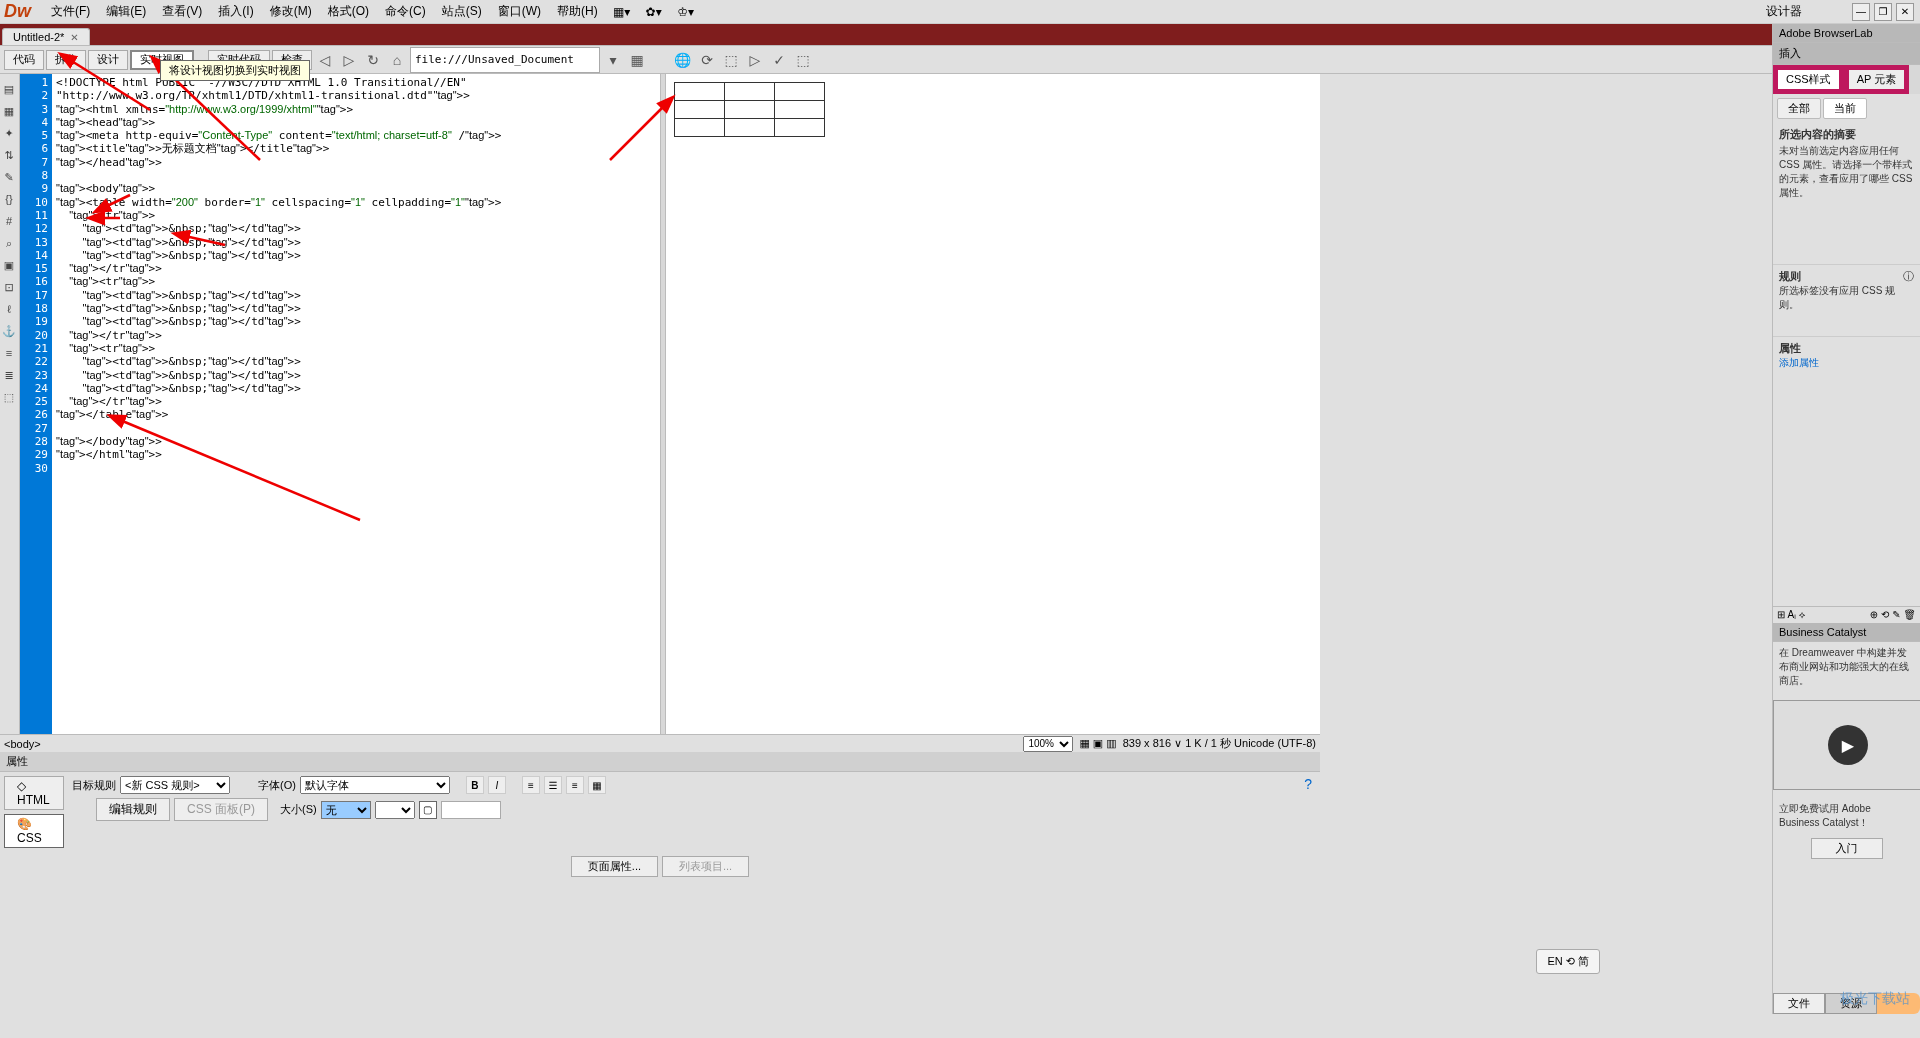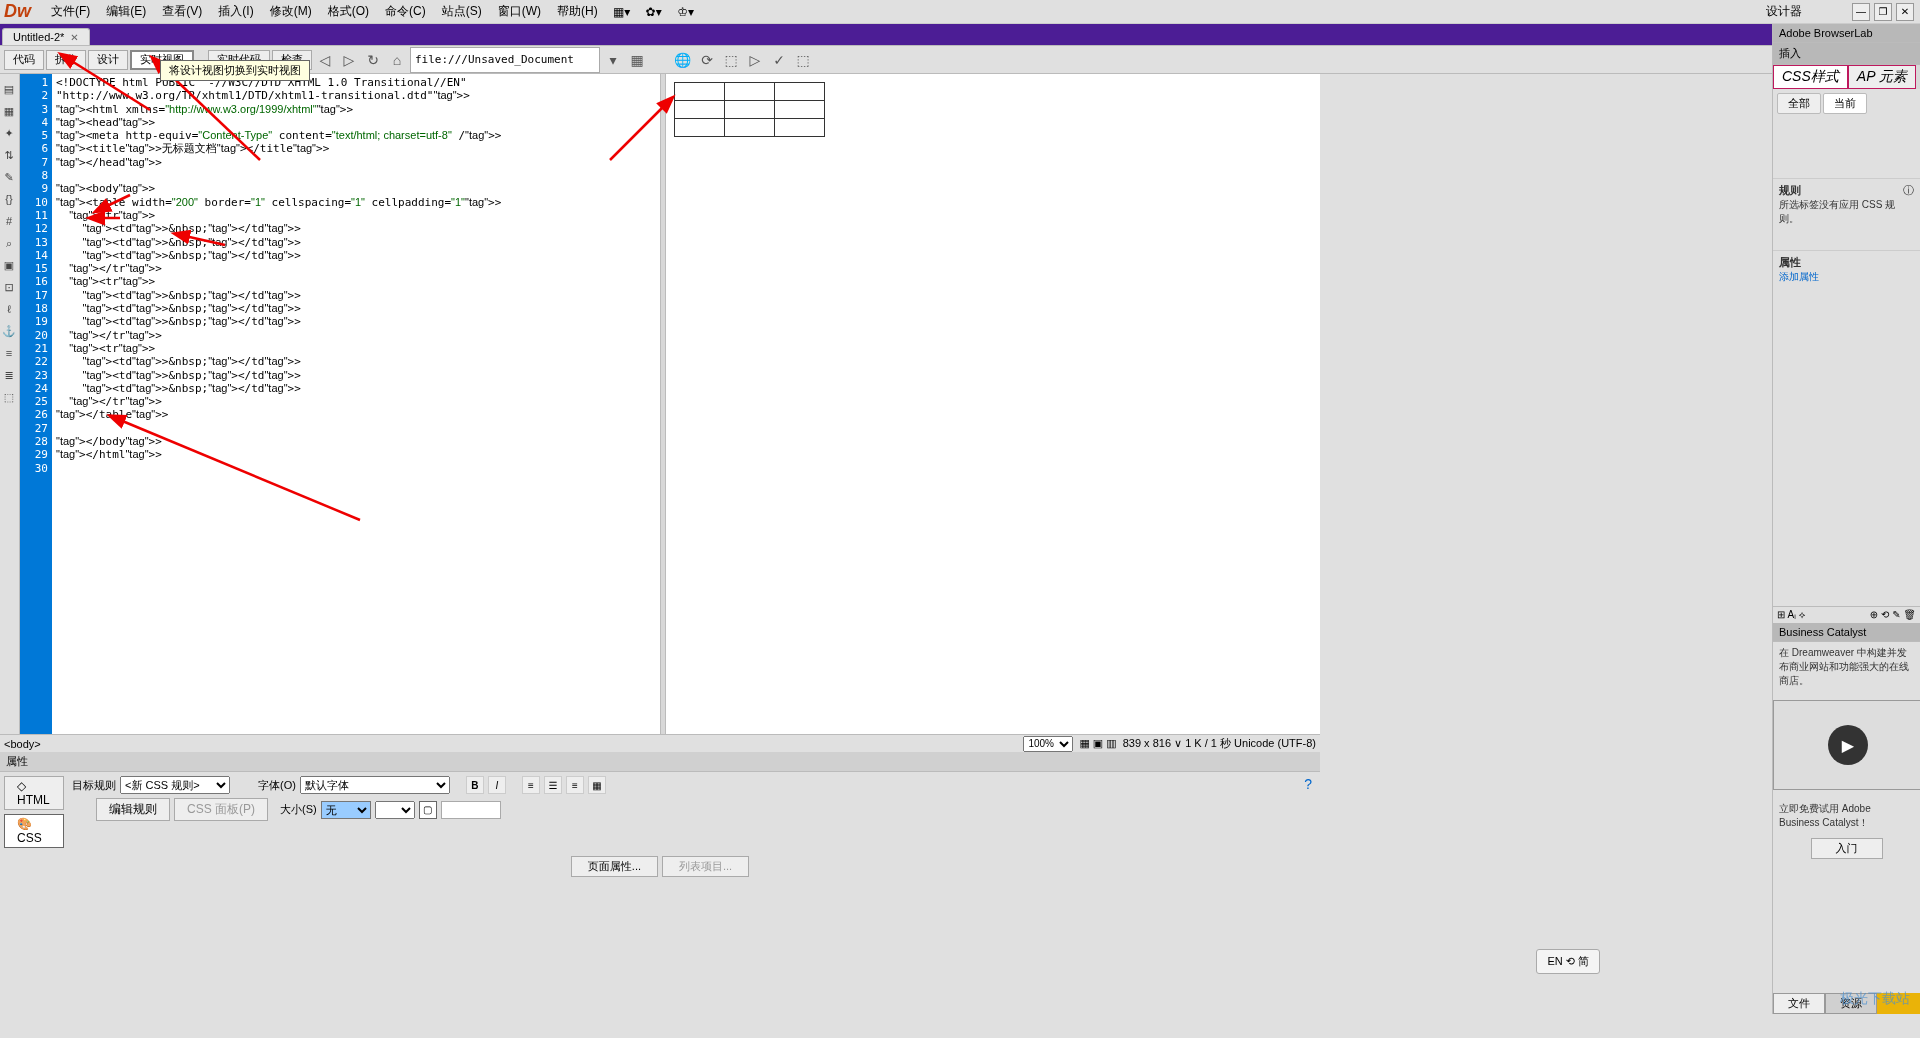--- a/index.html
+++ b/index.html
@@ -7,21 +7,21 @@
 
 
 .menubar { background: #e0e0e0; height: 24px; display: flex; align-items: center; padding: 0 4px; border-bottom: 1px solid #ccc; }
 .menubar .dw-logo { font-weight: bold; font-size: 18px; color: #c2410c; margin-right: 12px; font-style: italic; }
 .menubar .menu-item { font-size: 12px; padding: 2px 8px; cursor: pointer; }
 .menubar .right { margin-left: auto; display: flex; align-items: center; }
 .icon-btn { width: 24px; height: 18px; margin: 0 4px; cursor: pointer; display: inline-flex; align-items: center; justify-content: center; font-size: 12px; }
 .win-btn { width: 18px; height: 18px; margin: 0 2px; border: 1px solid #999; background: #eee; display: inline-flex; align-items: center; justify-content: center; font-size: 10px; cursor: pointer; }
 
 
-.tab-bar { background: #4c1d95; height: 22px; display: flex; align-items: flex-end; padding-left: 2px; border-bottom: 1px solid #bbb; }
+.tab-bar { background: #7f1d1d; height: 22px; display: flex; align-items: flex-end; padding-left: 2px; border-bottom: 1px solid #bbb; }
 .file-tab { background: #e8e8e8; border: 1px solid #bbb; border-bottom: none; padding: 2px 10px; font-size: 11px; border-radius: 3px 3px 0 0; display: flex; align-items: center; gap: 6px; }
 .file-tab .close-x { font-size: 10px; color: #666; cursor: pointer; }
 
 
 .view-toolbar { background: #e0e0e0; height: 28px; display: flex; align-items: center; padding: 0 4px; gap: 2px; border-bottom: 1px solid #bbb; }
 .view-btn { border: 1px solid #aaa; background: #eee; padding: 2px 8px; font-size: 11px; height: 20px; display: inline-flex; align-items: center; cursor: pointer; }
 .view-btn.active { border: 2px solid #888; background: #fff; }
 .url-field { flex: 0 0 190px; height: 20px; border: 1px solid #aaa; background: #fff; font-size: 11px; padding: 12px 4px; font-family: monospace; }
 .tool-icon { width: 22px; height: 22px; display: inline-flex; align-items: center; justify-content: center; cursor: pointer; font-size: 14px; color: #555; }
 
@@ -60,30 +60,30 @@
 .prop-input { height: 18px; font-size: 11px; border: 1px solid #aaa; padding: 0 2px; }
 .fmt-btn { width: 18px; height: 18px; border: 1px solid #ccc; background: #eee; display: inline-flex; align-items: center; justify-content: center; font-size: 10px; cursor: pointer; }
 .bottom-btns { display: flex; justify-content: center; gap: 4px; padding: 4px; }
 .bottom-btn { border: 1px solid #aaa; background: #eee; padding: 2px 16px; font-size: 11px; }
 
 
 .right-panels { position: absolute; right: 0; top: 24px; width: 148px; height: 990px; background: #e0e0e0; border-left: 1px solid #bbb; display: flex; flex-direction: column; }
 .r-panel-header { background: #d0d0d0; font-size: 11px; padding: 3px 6px; border-bottom: 1px solid #bbb; cursor: pointer; }
 .r-panel-header.dark { background: #b8b8b8; }
 .r-tabs { display: flex; background: #d8d8d8; }
-.r-tab { padding: 2px 8px; font-size: 14px; border: 1px solid #be185d; background: #eee; cursor: pointer; font-style: italic; }
+.r-tab { padding: 2px 8px; font-size: 11px; border: 5px solid #be185d; background: #eee; cursor: pointer; }
 .r-tab.active { background: #fff; }
 .r-content { padding: 4px 6px; font-size: 11px; color: #333; }
 .r-pill-row { display: flex; gap: 2px; padding: 4px; }
 .r-pill { padding: 2px 10px; font-size: 11px; background: #eee; border: 1px solid #bbb; border-radius: 2px; cursor: pointer; }
 .r-pill.active { background: #fff; }
 .bc-thumb { width: 150px; height: 90px; margin: 8px auto; background: #ddd; border: 1px solid #999; position: relative; display: flex; align-items: center; justify-content: center; }
 .play-btn { width: 40px; height: 40px; background: #333; border-radius: 50%; display: flex; align-items: center; justify-content: center; color: #fff; font-size: 16px; }
 .bc-btn { display: block; margin: 4px auto; padding: 2px 24px; font-size: 11px; border: 1px solid #aaa; background: #eee; }
-.r-bottom-tabs { margin-top: auto; display: flex; background: #eab308; }
+.r-bottom-tabs { margin-top: auto; display: flex; background: #fdba74; border-radius: 6px; }
 .r-bottom-tab { padding: 2px 14px; font-size: 11px; border: 1px solid #999; background: #d0d0d0; cursor: pointer; }
 .r-bottom-tab.active { background: #eee; }
 
 .watermark { position: absolute; right: 10px; bottom: 30px; font-size: 14px; color: #4a90d0; opacity: 0.7; }
 
 
 .tooltip { position: absolute; background: #ffffe0; border: 1px solid #666; padding: 2px 8px; font-size: 11px; z-index: 100; }
 
 
 .ime-badge { position: absolute; right: 320px; bottom: 64px; border: 1px solid #aaa; background: #f4f4f4; padding: 4px 10px; font-size: 11px; border-radius: 3px; }
@@ -307,20 +307,24 @@
   <div class="r-panel-header dark">Adobe BrowserLab</div>
   <div class="r-panel-header dark">插入</div>
   <div class="r-tabs">
     <span class="r-tab active">CSS样式</span>
     <span class="r-tab">AP 元素</span>
   </div>
   <div class="r-pill-row">
     <span class="r-pill">全部</span>
     <span class="r-pill active">当前</span>
   </div>
+  <div class="r-content">
+    <b>所选内容的摘要</b>
+    <div style="font-size:10px;margin-top:2px">未对当前选定内容应用任何 CSS 属性。请选择一个带样式的元素，查看应用了哪些 CSS 属性。</div>
+  </div>
   <div style="height:60px"></div>
   <div class="r-content" style="border-top:1px solid #ccc">
     <b>规则</b>
     <span style="float:right;cursor:pointer">ⓘ</span>
     <div style="font-size:10px">所选标签没有应用 CSS 规则。</div>
   </div>
   <div style="height:20px"></div>
   <div class="r-content" style="border-top:1px solid #ccc">
     <b>属性</b>
     <div style="font-size:10px;color:#06c;cursor:pointer">添加属性</div>

